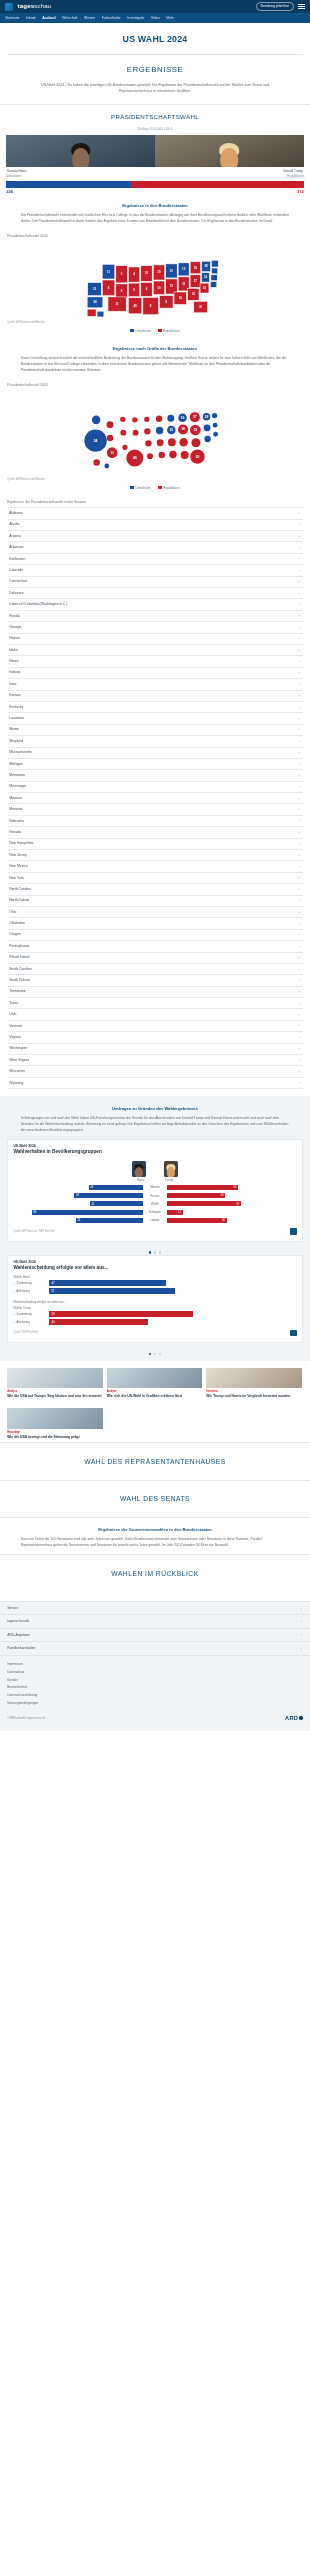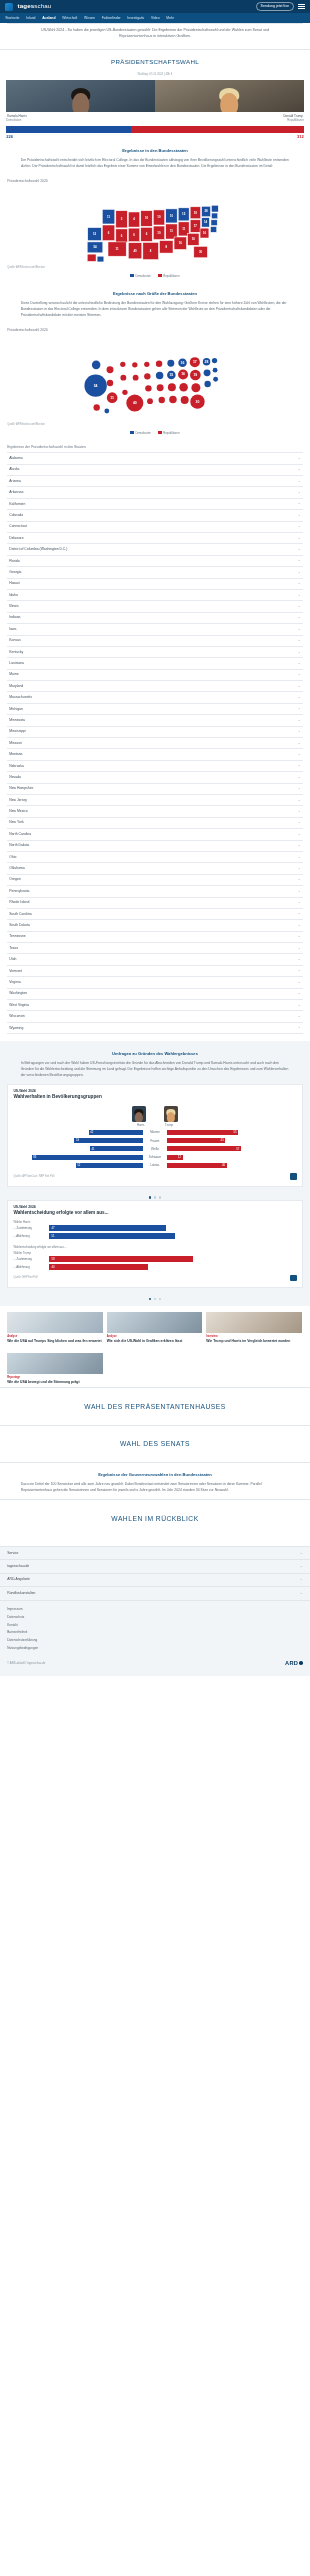--- a/index.html
+++ b/index.html
@@ -236,22 +236,24 @@
     <span>Inland</span>
     <span class="active">Ausland</span>
     <span>Wirtschaft</span>
     <span>Wissen</span>
     <span>Faktenfinder</span>
     <span>Investigativ</span>
     <span>Video</span>
     <span>Mehr</span>
   </div>
 
+  <div class="hero-title">US WAHL 2024</div>
   <div class="band-sep"></div>
 
+  <div class="section-band">ERGEBNISSE</div>
   <div class="lead">US-Wahl 2024 - So haben die jeweiligen US-Bundesstaaten gewählt: Die Ergebnisse der Präsidentschaftswahl und der Wahlen zum Senat und Repräsentantenhaus in interaktiven Grafiken.</div>
 
   <div class="card">
     <div class="sub-head">PRÄSIDENTSCHAFTSWAHL</div>
     <div style="text-align:center;font-size:2.8px;color:#93a0a9;padding-bottom:4.1px;">Wahltag: 05.11.2024 | 48h 4</div>
 
     <div class="cands">
       <div class="cand">
         <div class="cand-photo harris">
             <div class="hair h"></div>

